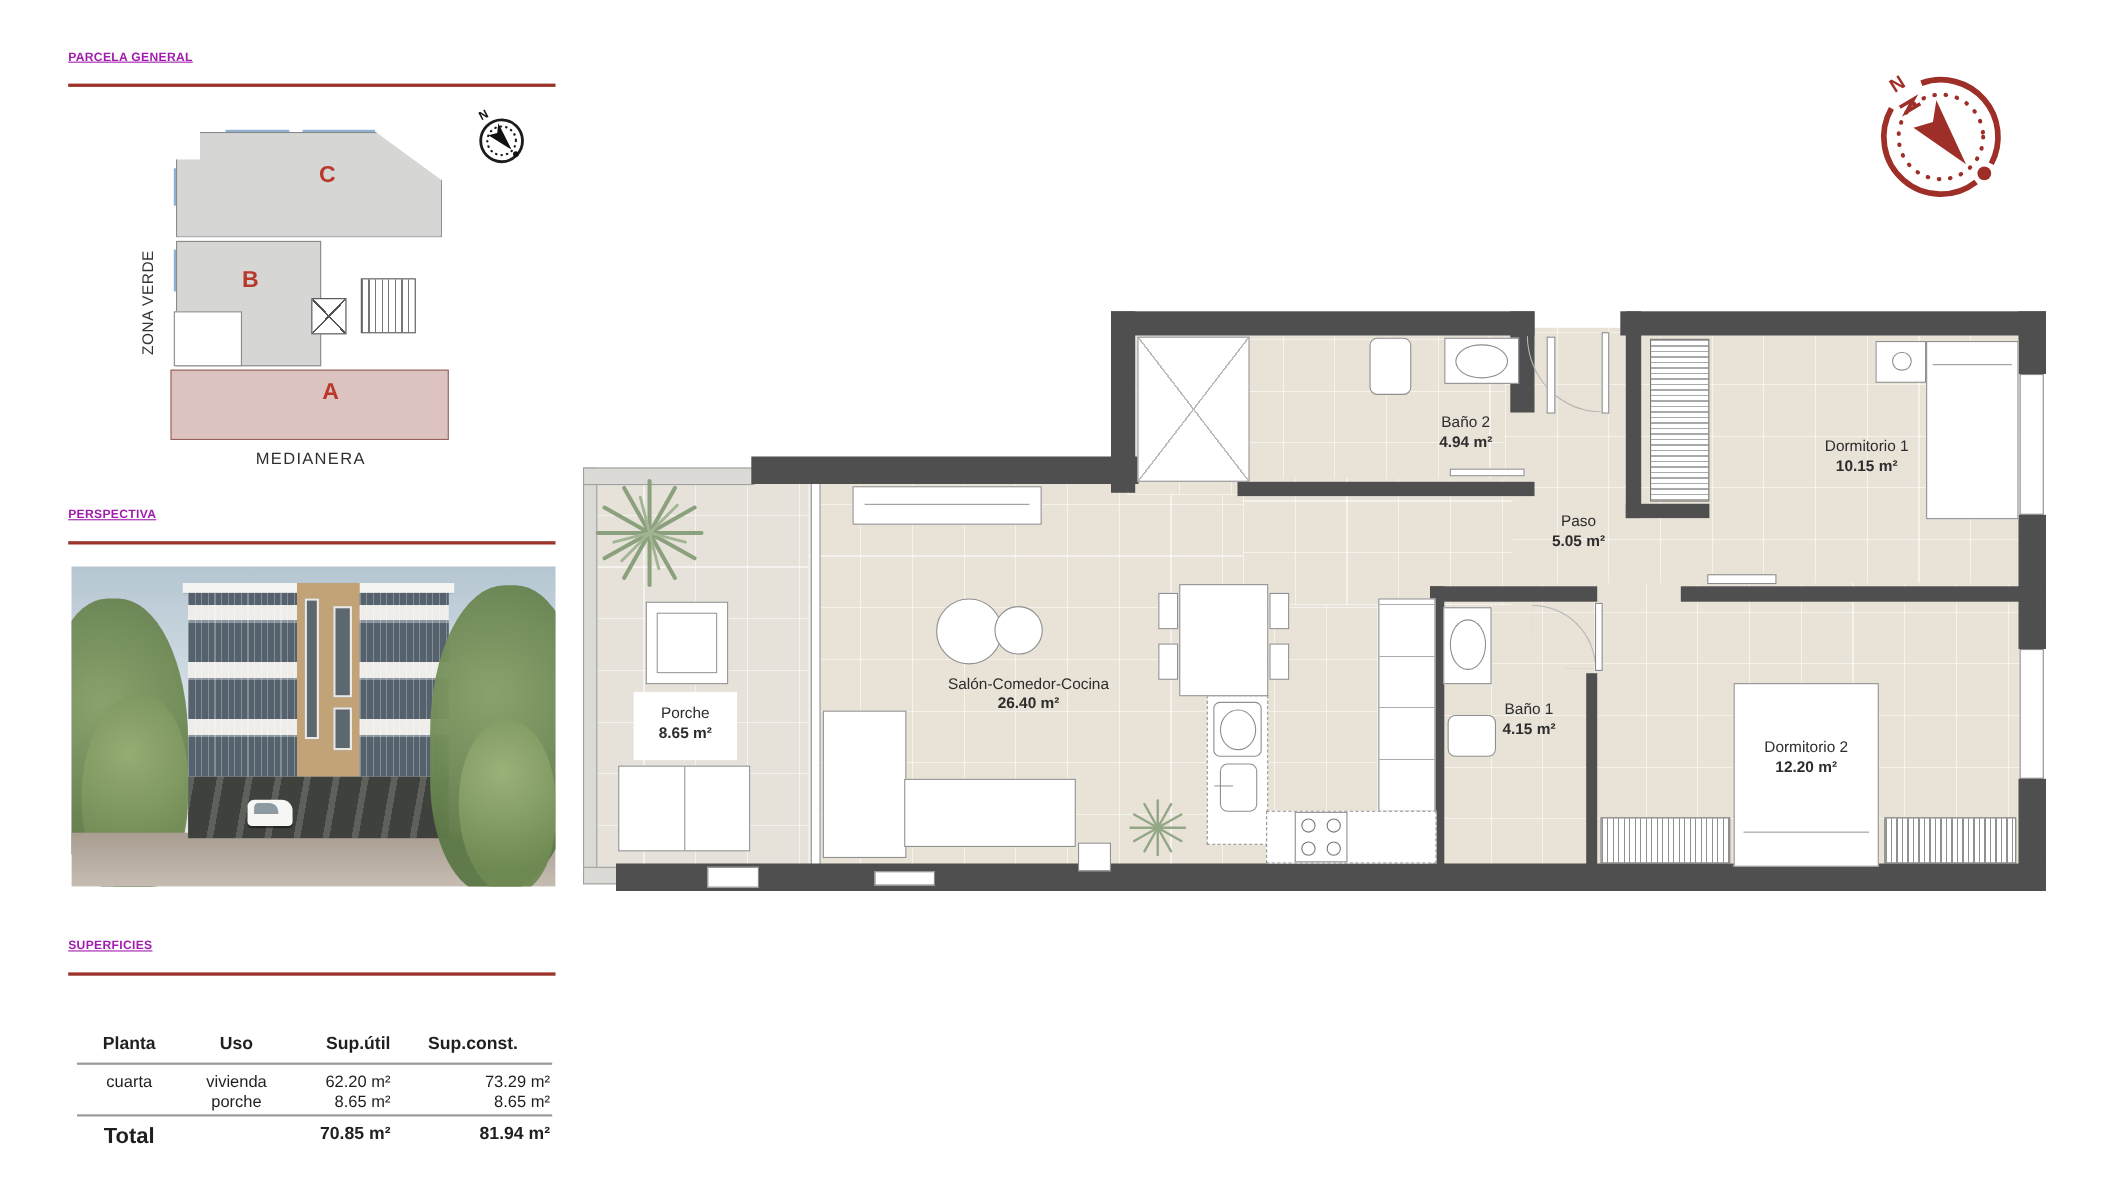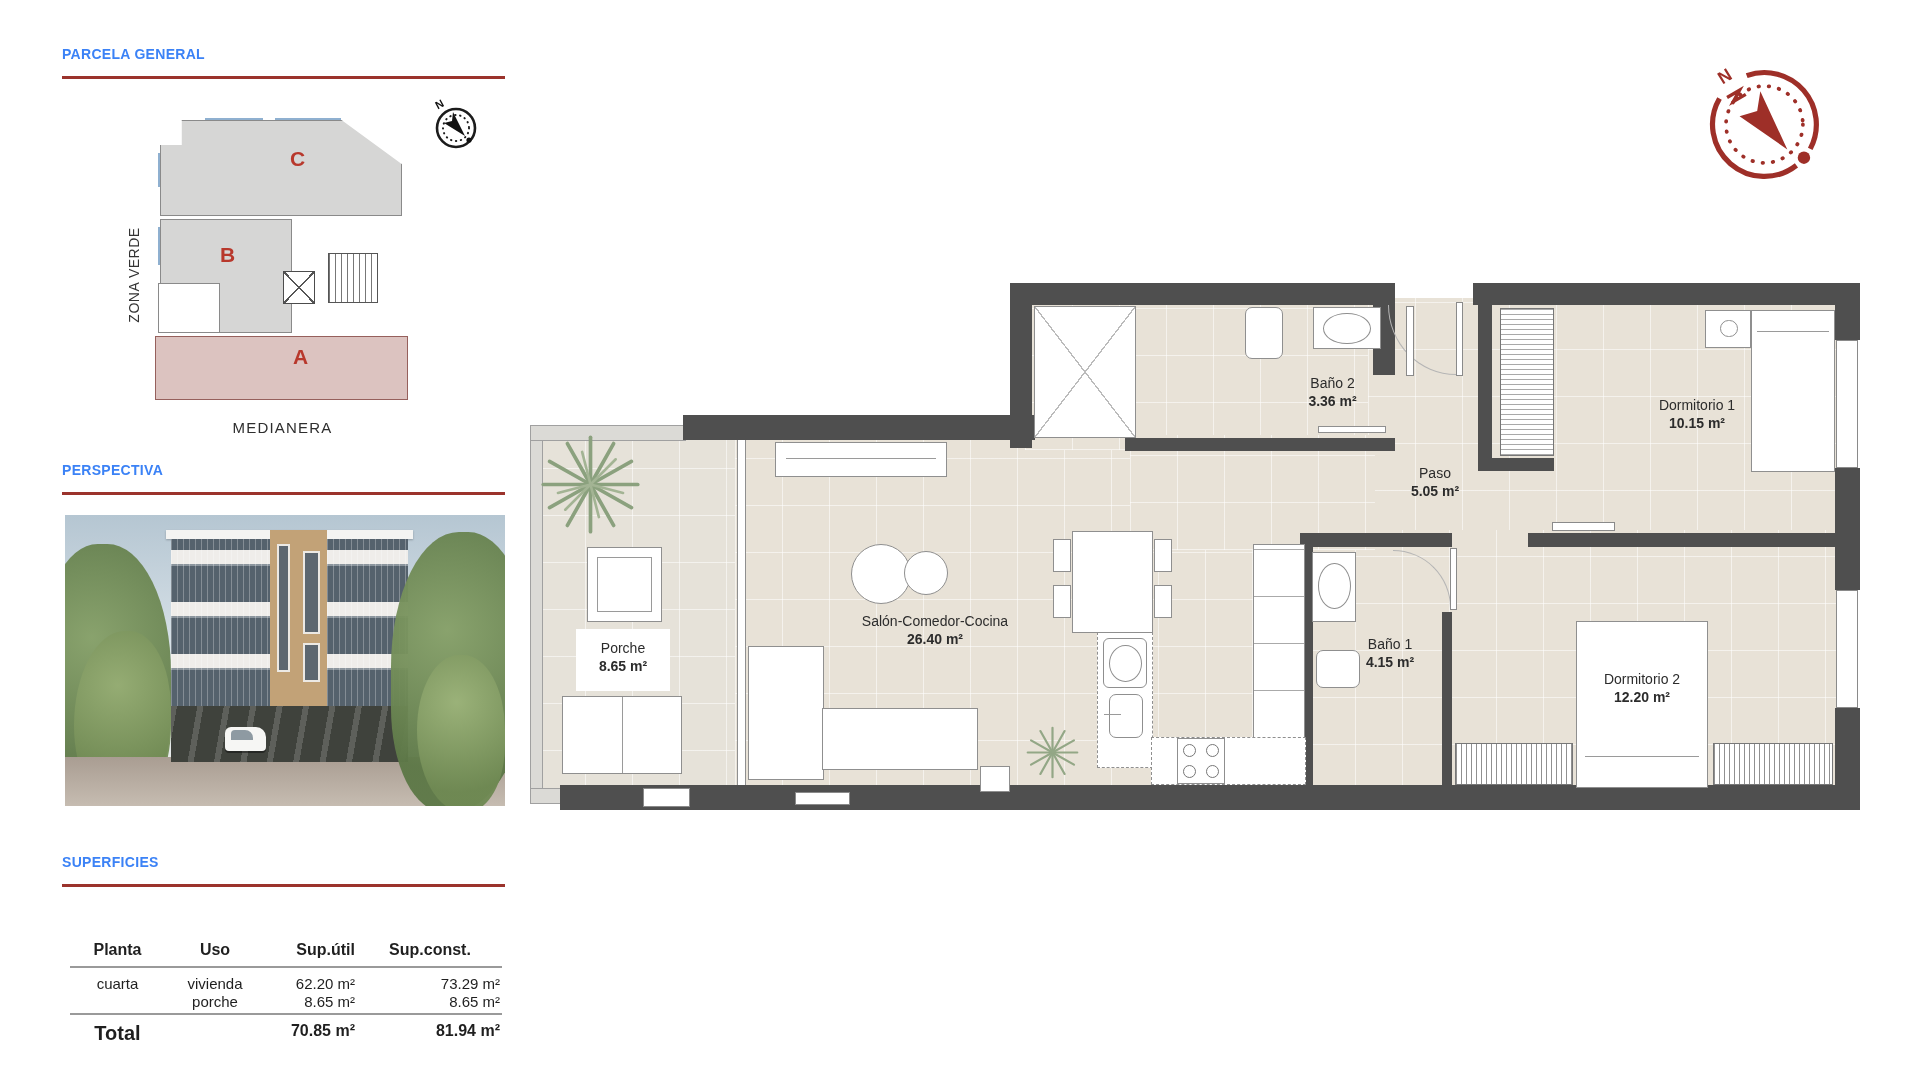--- a/index.html
+++ b/index.html
@@ -1,20 +1,20 @@
 <!DOCTYPE html>
 <html><head>
 <meta charset="utf-8">
 <style>
   html,body{margin:0;padding:0;background:#fff;}
   .page{position:relative;width:1920px;height:1080px;background:#fff;overflow:hidden;
         font-family:"Liberation Sans",sans-serif;color:#222;}
   .abs{position:absolute;}
   
-  .sec-title{position:absolute;font-size:14px;font-weight:bold;color:#3b82f6;letter-spacing:.3px;}
+  .sec-title{position:absolute;font-size:11px;font-weight:bold;color:#a21caf;letter-spacing:.3px;text-decoration:underline;}
   .sec-rule{position:absolute;height:3px;background:#9b332c;width:443px;}
   
   .siteplan{position:absolute;left:125px;top:95px;width:370px;height:350px;}
   .blk{position:absolute;border:1.6px solid #8a8a8a;box-sizing:border-box;}
   .blk.gray{background:#d6d6d5;}
   .blk.rose{background:#dcc3c0;border-color:#96605c;}
   .blk-letter{position:absolute;font-size:21px;font-weight:bold;color:#b8382c;}
   .lift{position:absolute;background:
      linear-gradient(to bottom right,transparent calc(50% - .8px),#555 calc(50% - .8px) calc(50% + .8px),transparent calc(50% + .8px)),
      linear-gradient(to bottom left,transparent calc(50% - .8px),#555 calc(50% - .8px) calc(50% + .8px),transparent calc(50% + .8px)),#fff;
@@ -100,21 +100,21 @@
     <div class="blue-edge" style="left:150px;top:23px;width:66px;height:2px;"></div>
     <div class="blue-edge" style="left:33px;top:132px;width:2px;height:38px;"></div>
     <div class="blue-edge" style="left:33px;top:58px;width:2px;height:34px;"></div>
 
     <div class="blk-letter" style="left:165px;top:52px;">C</div>
     <div class="blk-letter" style="left:95px;top:148px;">B</div>
     <div class="blk-letter" style="left:168px;top:250px;">A</div>
   </div>
 
   <div class="vert-label" style="left:84px;top:267px;width:100px;">ZONA VERDE</div>
-  <div class="medianera" style="left:200px;top:419px;width:165px;">MEDIANERA</div>
+  <div class="medianera" style="left:200px;top:409px;width:165px;">MEDIANERA</div>
 
   <svg class="abs" style="left:426px;top:96px;" width="58" height="60" viewBox="0 0 58 60">
     <circle cx="30" cy="32" r="19" fill="none" stroke="#1c1c1c" stroke-width="2.6"></circle>
     <circle cx="30" cy="32" r="13" fill="none" stroke="#1c1c1c" stroke-width="2" stroke-dasharray="0.4 4.6" stroke-linecap="round"></circle>
     <path d="M39 40 L18 27 L26 25 L27 16 Z" fill="#111"></path>
     <circle cx="43" cy="44" r="2.6" fill="#111"></circle>
     <text x="10" y="13" font-size="11" font-weight="bold" fill="#111" transform="rotate(-28 12 10)">N</text>
   </svg>
 
   <div class="sec-title" style="left:62px;top:462px;">PERSPECTIVA</div>
@@ -314,21 +314,21 @@
     <div class="room-label" style="left:46px;top:349px;width:94px;height:62px;background:#fff;">
       <span class="nm" style="margin-top:10px;">Porche</span>
       <span class="area">8.65 m²</span>
     </div>
     <div class="room-label" style="left:295px;top:332px;width:220px;">
       <span class="nm">Salón-Comedor-Cocina</span>
       <span class="area">26.40 m²</span>
     </div>
     <div class="room-label" style="left:740px;top:94px;width:125px;">
       <span class="nm">Baño 2</span>
-      <span class="area">3.36 m²</span>
+      <span class="area">4.94 m²</span>
     </div>
     <div class="room-label" style="left:845px;top:184px;width:120px;">
       <span class="nm">Paso</span>
       <span class="area">5.05 m²</span>
     </div>
     <div class="room-label" style="left:1082px;top:116px;width:170px;">
       <span class="nm">Dormitorio 1</span>
       <span class="area">10.15 m²</span>
     </div>
     <div class="room-label" style="left:795px;top:355px;width:130px;">

